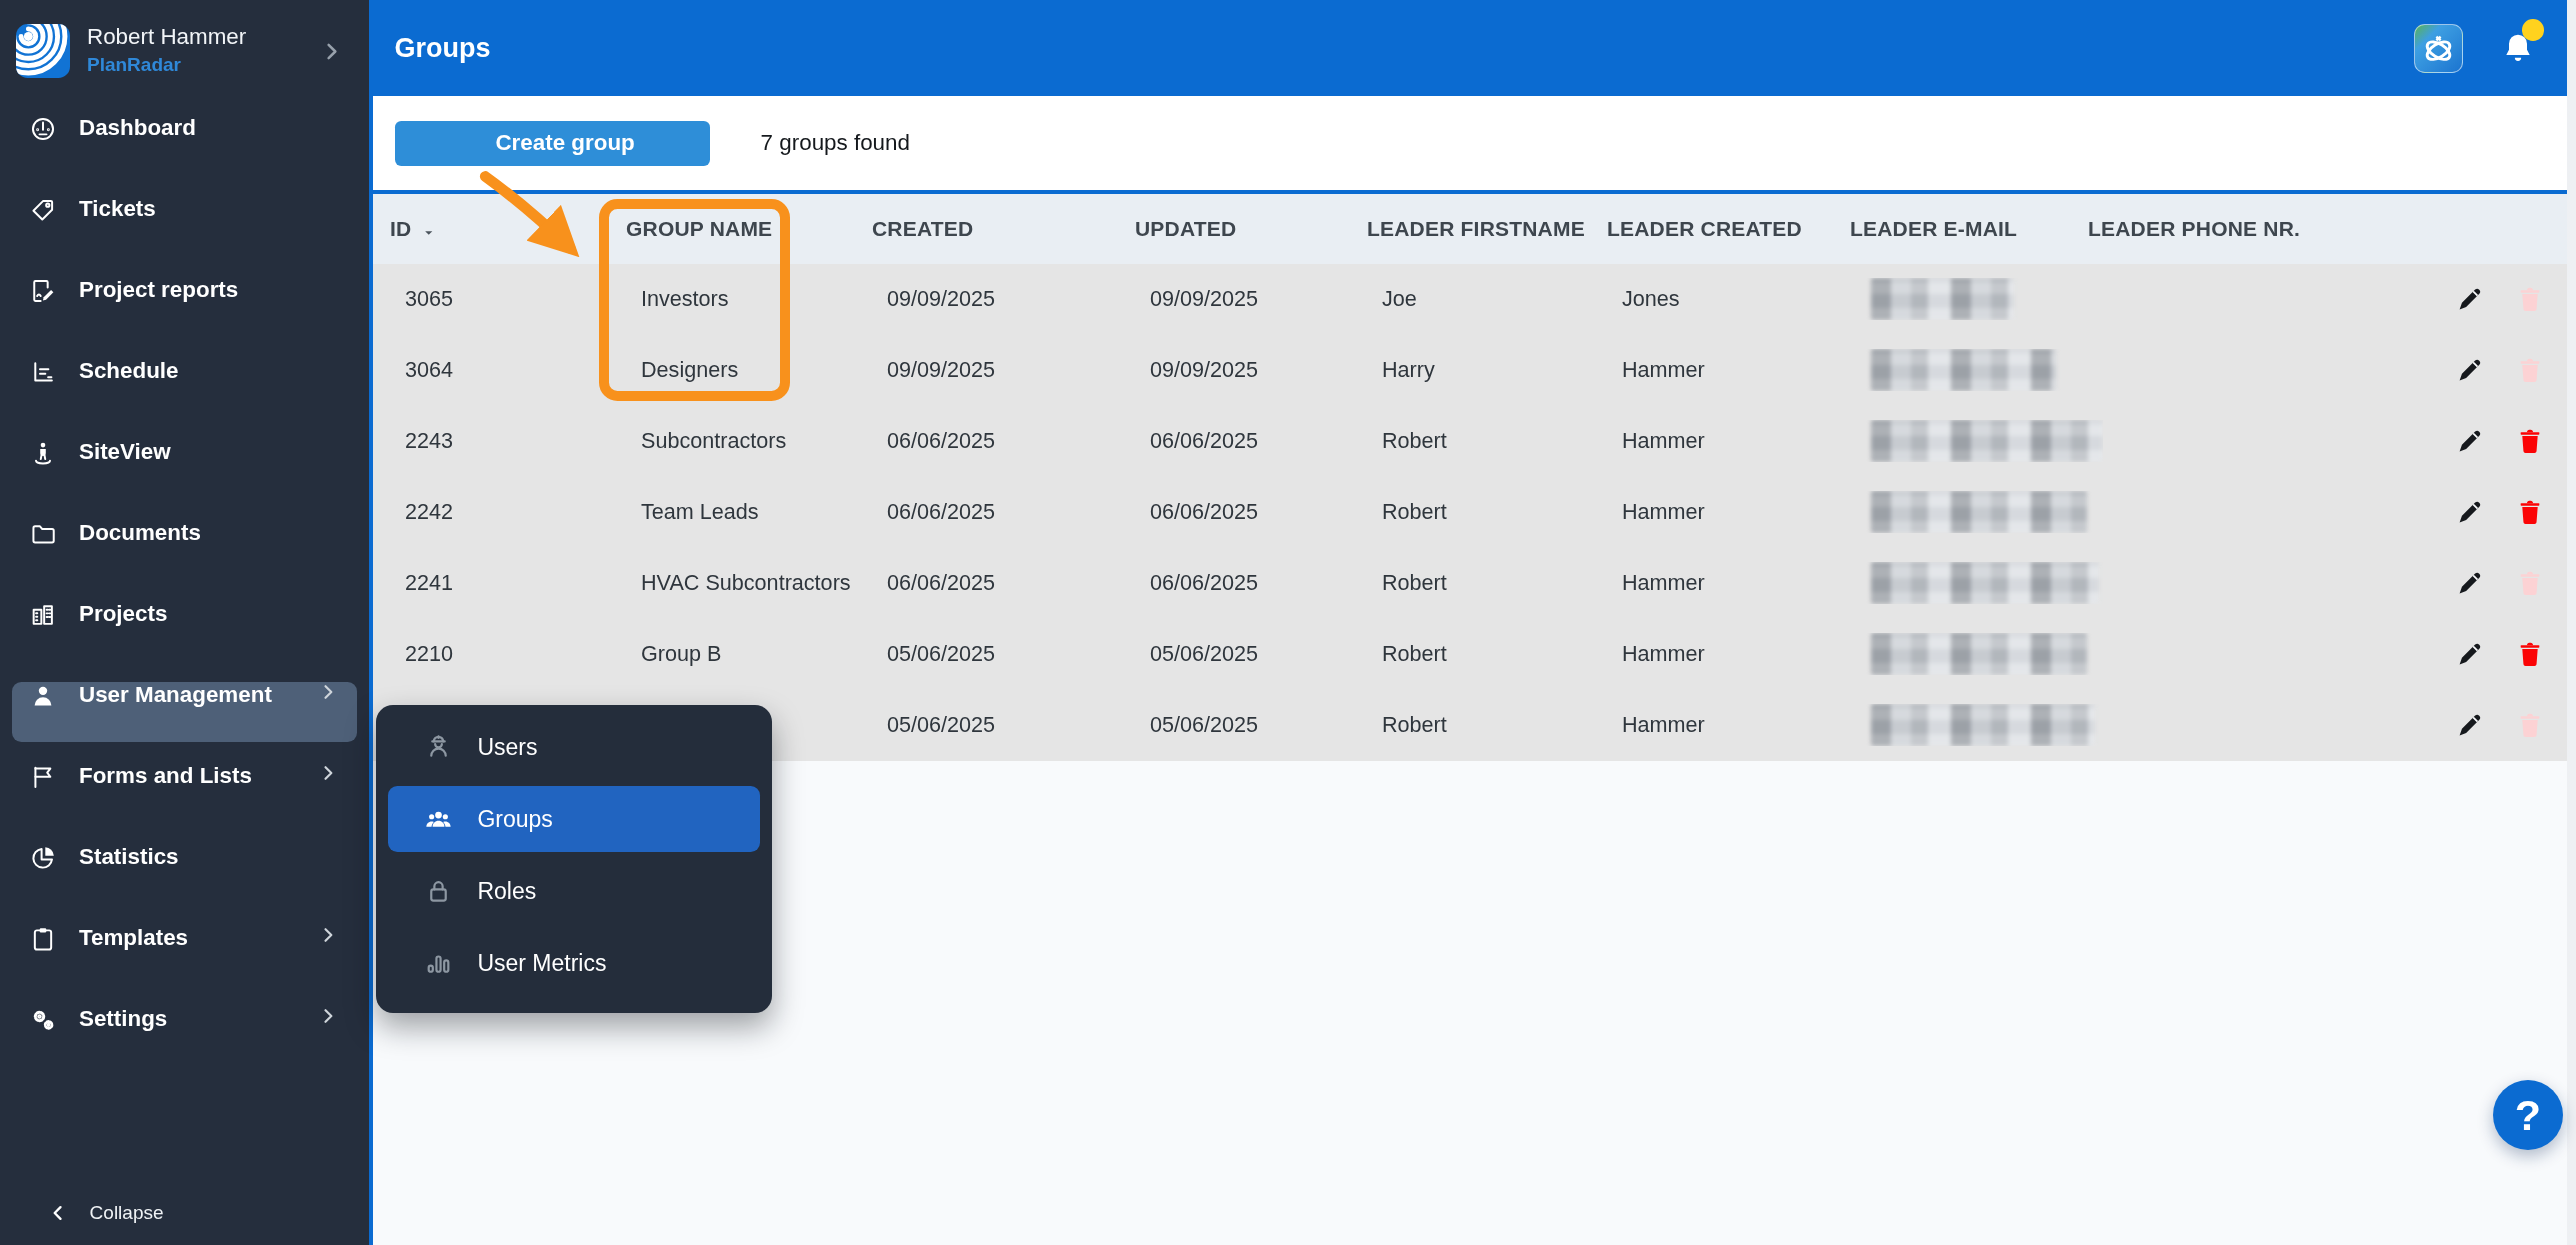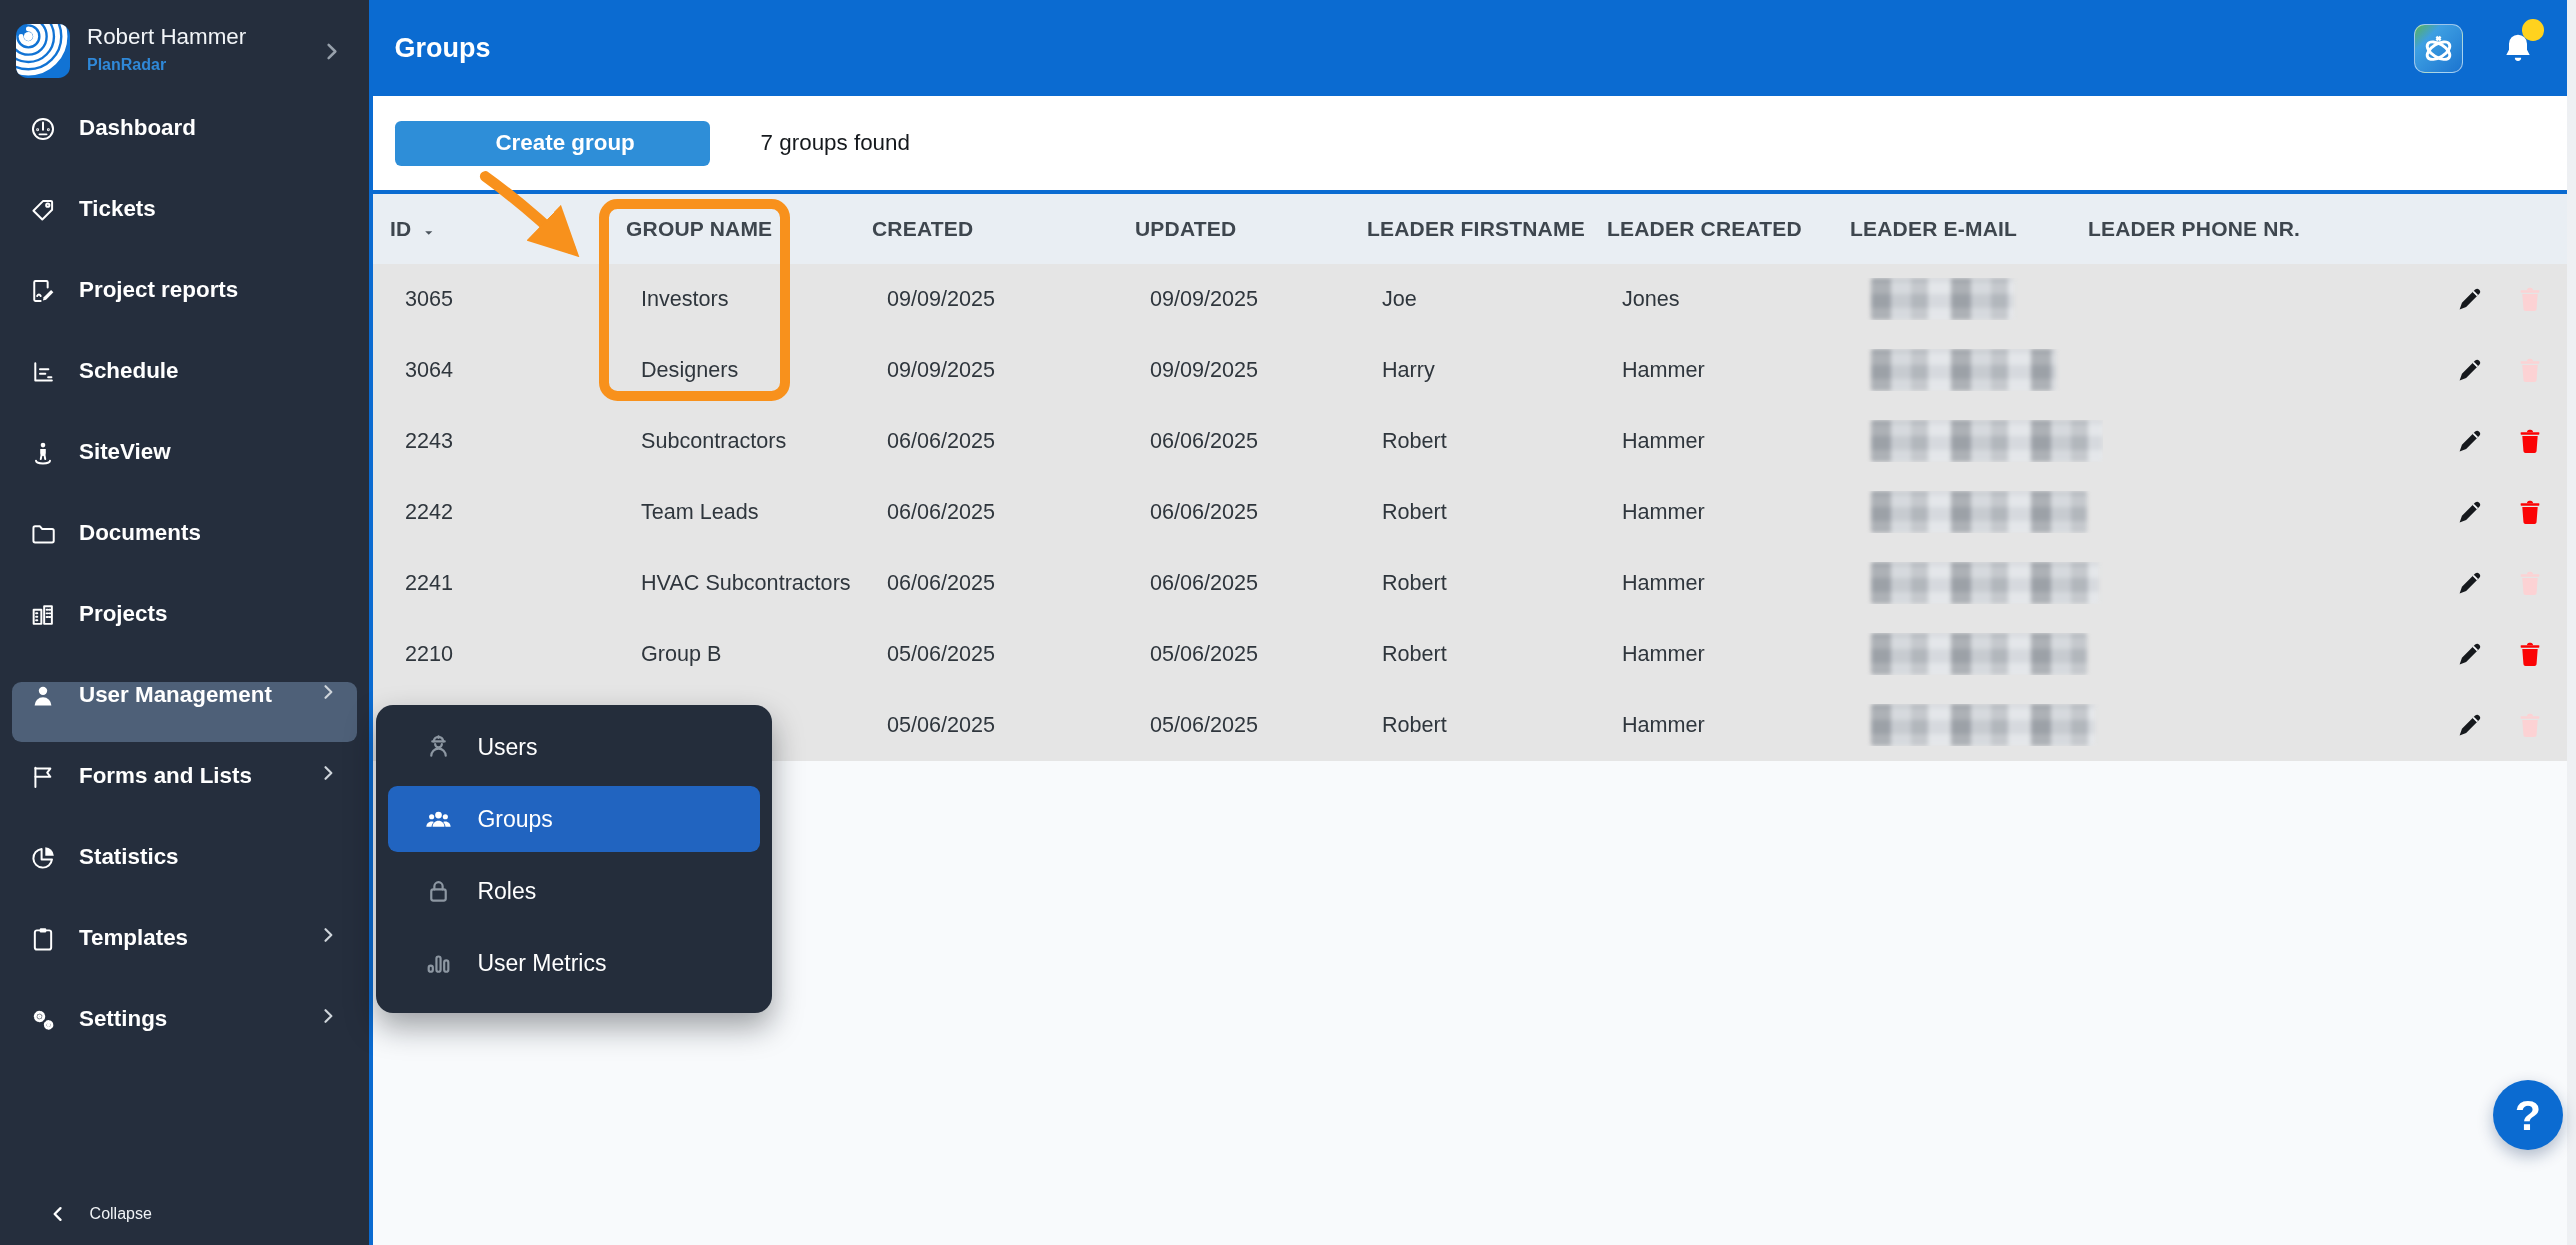--- a/index.html
+++ b/index.html
@@ -8,38 +8,38 @@
   .screen{ position:relative; width:2576px; height:1246px; background:#f8fafc; overflow:hidden; }
 
   
   .sidebar{ position:absolute; left:0; top:0; width:369px; height:100%; background:var(--sidebar-bg); z-index:3; }
   .accent-line{ position:absolute; left:369px; top:0; width:3.9px; height:100%; background:var(--accent-blue); z-index:3; }
   .user-block{ position:absolute; left:0; top:0; width:100%; height:102px; display:flex; align-items:center; cursor:pointer; }
   .logo-sq{ width:54px; height:54px; margin-left:16px; border-radius:11.6px; background:#1173d4; overflow:hidden; flex:none; }
   .logo-sq svg{ display:block; width:54px; height:54px; }
   .user-text{ margin-left:17px; }
   .user-name{ color:#f2f5f8; font-size:22.4px; font-weight:500; line-height:28px; }
-  .user-company{ color:#2f88d8; font-size:16px; font-weight:bold; line-height:28px; }
+  .user-company{ color:#2f88d8; font-size:19px; font-weight:bold; line-height:28px; }
   .user-chevron{ margin-left:auto; margin-right:26px; width:23px; height:23px; color:#98a1ac; }
   .sidebar svg{ display:block; }
 
   .nav{ position:absolute; left:0; top:108px; width:100%; }
   .nav-item{ height:74px; cursor:pointer; }
   .nav-pill{ height:60px; margin:7px 12.4px; border-radius:9.3px; display:flex; align-items:flex-start; padding:0 18.5px 0 17px; }
   .nav-item.active .nav-pill{ background:var(--sidebar-active); }
   .nav-icon{ width:28px; height:28px; color:#fff; flex:none; }
   .nav-icon svg{ width:28px; height:28px; }
   .nav-label{ margin-left:21.6px; color:#fff; font-size:22.4px; font-weight:bold; white-space:nowrap; }
   .nav-chevron{ margin-left:auto; width:20px; height:20px; color:#cfd5db; }
   .nav-chevron svg{ width:20px; height:20px; }
 
   .collapse-row{ position:absolute; left:0; bottom:21.6px; width:100%; display:flex; align-items:center; padding-left:48px; cursor:pointer; }
   .collapse-icon{ width:20px; height:20px; color:#fff; }
   .collapse-icon svg{ width:20px; height:20px; }
-  .collapse-label{ margin-left:21.6px; color:#f0f3f6; font-size:16px; font-weight:500; }
+  .collapse-label{ margin-left:21.6px; color:#f0f3f6; font-size:19px; font-weight:500; }
 
   
   .main{ position:absolute; left:373px; top:0; width:2194px; height:100%; background:#f8fafc; }
   .topbar{ height:96px; background:var(--accent-blue); display:flex; align-items:center; }
   .page-title{ margin-left:21.6px; color:#fff; font-size:27px; font-weight:bold; }
   .top-icons{ margin-left:auto; display:flex; align-items:center; gap:37px; margin-right:31px; }
   .connect-btn{ width:49px; height:49px; border-radius:10.8px; border:1.5px solid rgba(255,255,255,.55);
     background:linear-gradient(135deg,#59b257 0%,#3e9fe2 28%,#1b74d0 100%); cursor:pointer; display:flex; align-items:center; justify-content:center; }
   .connect-btn svg{ width:37px; height:37px; }
   .bell-wrap{ position:relative; width:36px; height:39px; cursor:pointer; }

